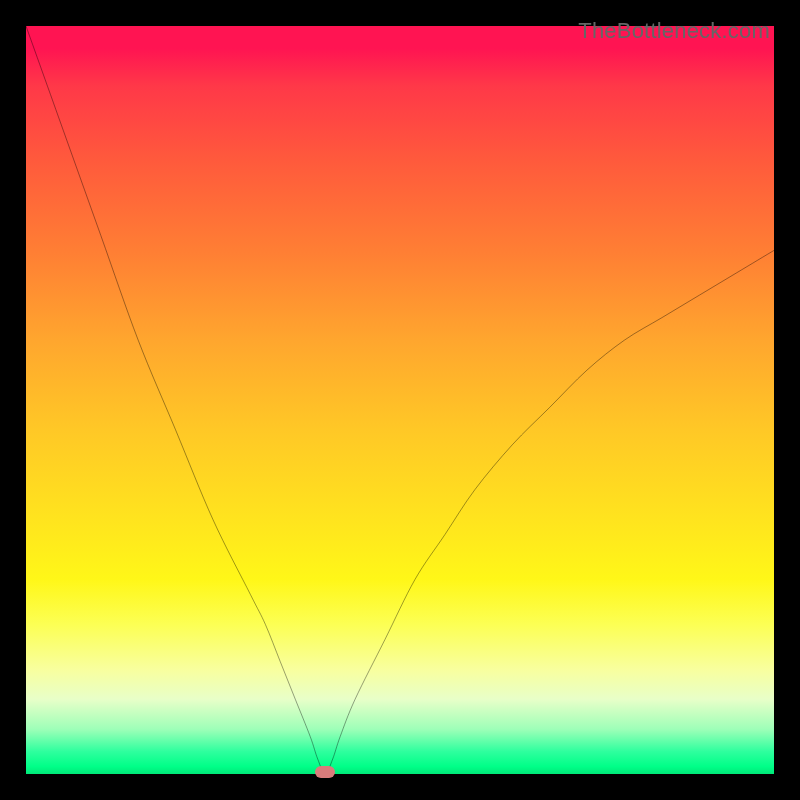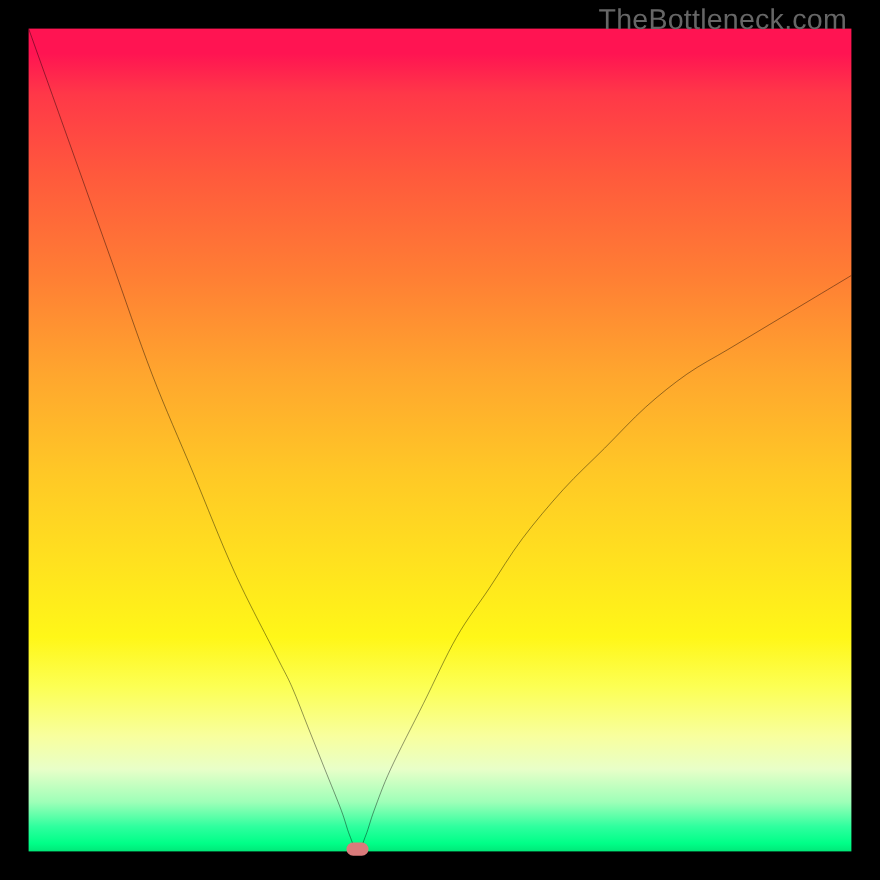--- a/index.html
+++ b/index.html
@@ -39,24 +39,24 @@
       #f8ff9e 86%,
       #e8ffc8 90%,
       #9effb8 94%,
       #2eff9e 97%,
       #00ff88 99%,
       #00e878 100%
     );
   }
   .attribution {
     position: absolute;
-    top: 2px;
+    top: 18px;
     right: 30px;
     color: #666666;
-    font-size: 26px;
+    font-size: 22px;
     font-weight: 500;
     letter-spacing: 0.2px;
     user-select: none;
   }
   svg.curve {
     position: absolute;
     left: 0;
     top: 0;
     width: 748px;
     height: 748px;

